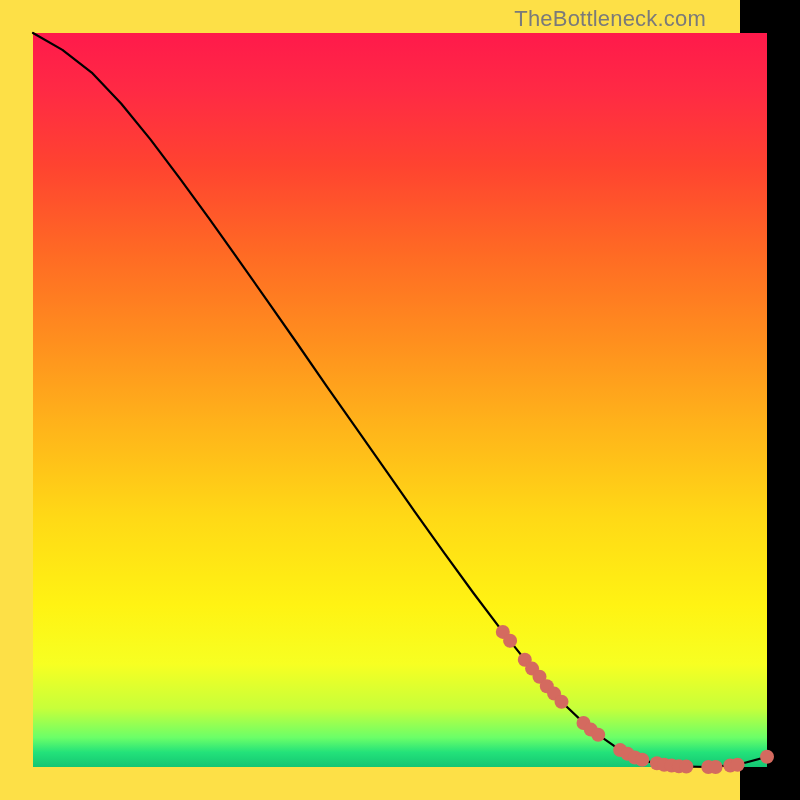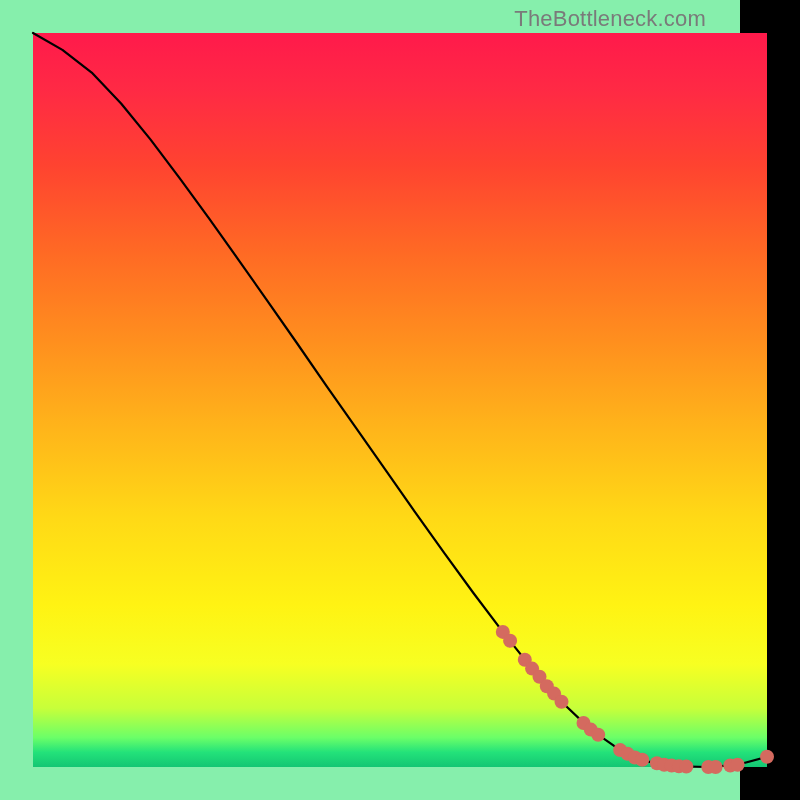--- a/index.html
+++ b/index.html
@@ -8,21 +8,21 @@
     width: 800px;
     height: 800px;
     background: #000;
     overflow: hidden;
     font-family: Arial, Helvetica, sans-serif;
   }
   .frame {
     position: relative;
     width: 740px;
     height: 800px;
-    background: #86efac;
+    background: #fde047;
   }
   .plot-area {
     position: absolute;
     left: 33px;
     top: 33px;
     width: 734px;
     height: 734px;
     
     background: linear-gradient(to bottom,
       #ff1a4b 0%,

